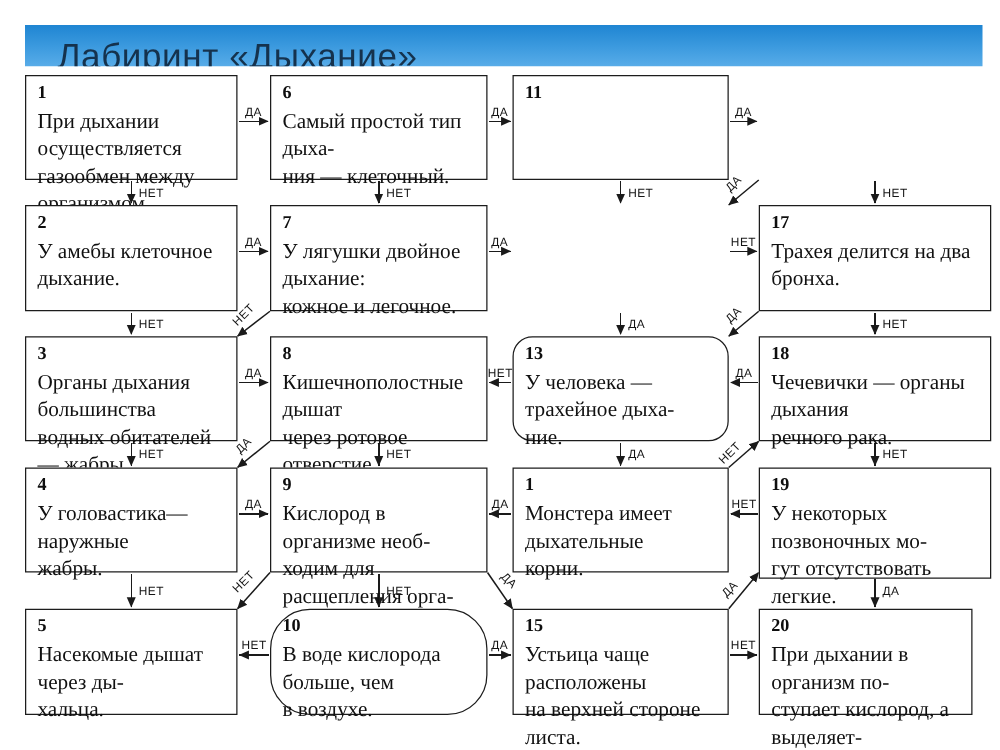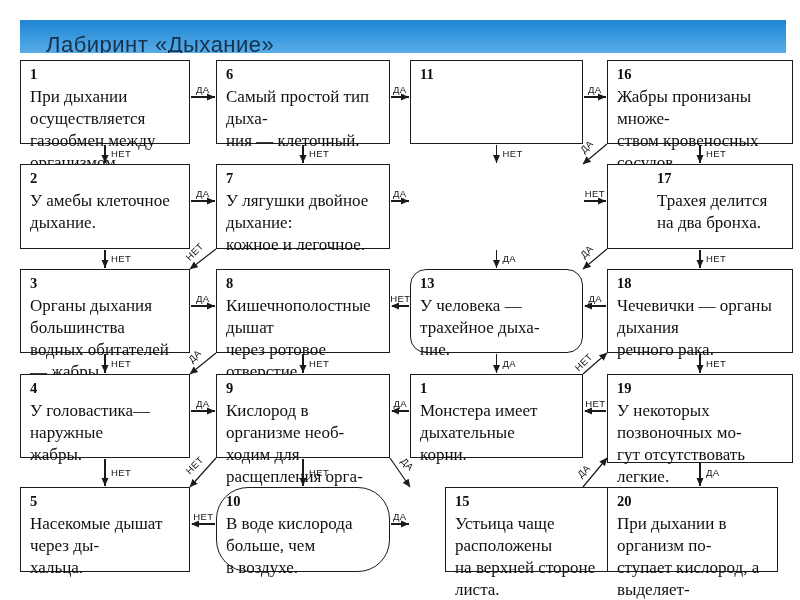--- a/index.html
+++ b/index.html
@@ -2,21 +2,21 @@
 <html><head>
 <meta charset="utf-8">
 <style>
   html,body{margin:0;padding:0;background:#fff;}
   .stage{position:relative;width:800px;height:600px;background:#ffffff;overflow:hidden;
          font-family:"Liberation Serif", serif;}
   .banner{position:absolute;left:20px;top:20px;width:766px;height:33px;
           background:linear-gradient(180deg,#1f85d2 0%,#3d9bdf 55%,#58ace8 100%);
           display:flex;align-items:flex-end;overflow:hidden;}
   .slide-title{padding-left:26px;font-family:"Liberation Sans", sans-serif;
-               font-size:22px;line-height:24px;color:#15324d;letter-spacing:.5px;
+               font-size:28px;line-height:24px;color:#15324d;letter-spacing:.5px;
                transform:translateY(4px);}
   .maze{position:absolute;left:0;top:0;width:800px;height:600px;}
   .sbox{position:absolute;background:#fff;border:1.5px solid #1c1c1c;box-sizing:border-box;}
   .sbox .num{font-weight:bold;font-size:14.5px;color:#0e0e0e;margin:5px 0 3px 9px;}
   .sbox .txt{font-size:17px;line-height:1.3;color:#101010;margin:0 6px 0 9px;
              white-space:pre-line;}
   svg.arrows{position:absolute;left:0;top:0;}
   .aline{stroke:#1a1a1a;stroke-width:1.2;}
   .alabel{font-family:"Liberation Sans", sans-serif;font-size:9.5px;fill:#141414;
           letter-spacing:.4px;}
@@ -243,31 +243,26 @@
       <div class="sbox" style="left: 410px; top: 269px; width: 173px; height: 84px; border-radius: 16px;">
         <div class="num">13</div>
         <div class="txt">У человека — трахейное дыха-
 ние.</div>
       </div>
       <div class="sbox" style="left: 410px; top: 374px; width: 173px; height: 84px;">
         <div class="num">1</div>
         <div class="txt">Монстера имеет дыхательные
 корни.</div>
       </div>
-      <div class="sbox" style="left: 410px; top: 487px; width: 173px; height: 85px; margin-left: 35px;">
+      <div class="sbox" style="left: 410px; top: 487px; width: 173px; height: 85px;">
         <div class="num">15</div>
         <div class="txt">Устьица чаще расположены
 на верхней стороне листа.</div>
       </div>
-      <div class="sbox" style="left: 607px; top: 60px; width: 186px; height: 84px;">
-        <div class="num">16</div>
-        <div class="txt">Жабры пронизаны множе-
-ством кровеносных сосудов.</div>
-      </div>
-      <div class="sbox" style="left: 607px; top: 164px; width: 186px; height: 85px; padding-left: 40px;">
+      <div class="sbox" style="left: 607px; top: 164px; width: 186px; height: 85px;">
         <div class="num">17</div>
         <div class="txt">Трахея делится на два бронха.</div>
       </div>
       <div class="sbox" style="left: 607px; top: 269px; width: 186px; height: 84px; font-family: Liberation Serif, serif;">
         <div class="num">18</div>
         <div class="txt">Чечевички — органы дыхания
 речного рака.</div>
       </div>
       <div class="sbox" style="left: 607px; top: 374px; width: 186px; height: 89px;">
         <div class="num">19</div>

